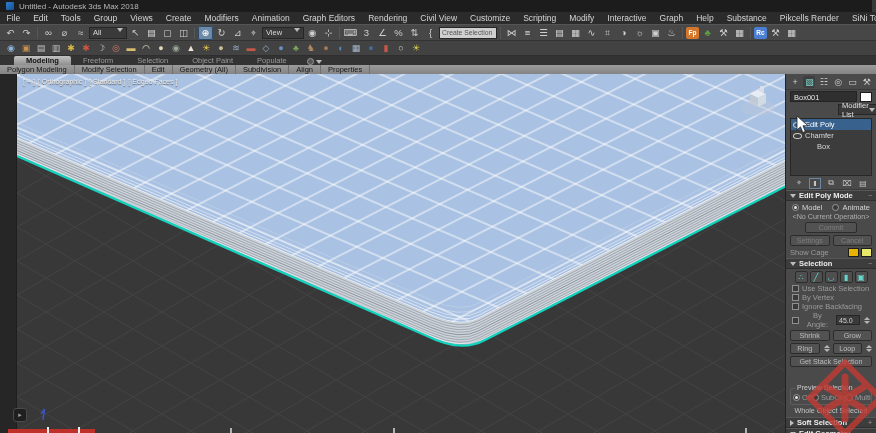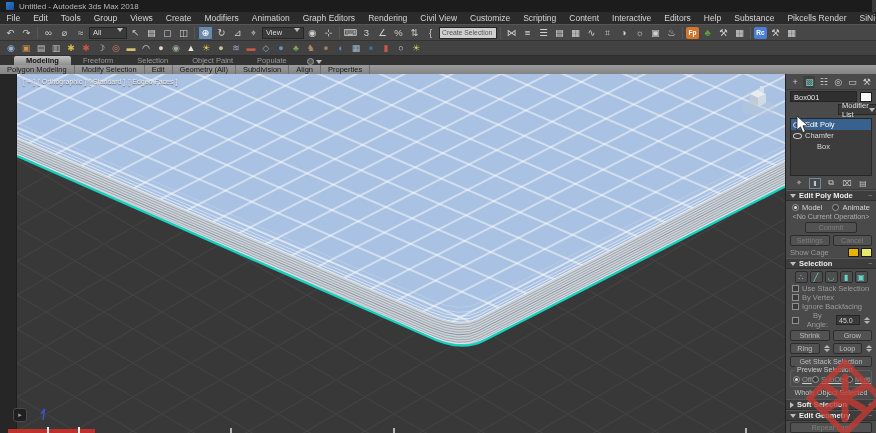--- a/index.html
+++ b/index.html
@@ -117,25 +117,25 @@
     <span class="mitem">Graph Editors</span>
 
     <span class="mitem">Rendering</span>
 
     <span class="mitem">Civil View</span>
 
     <span class="mitem">Customize</span>
 
     <span class="mitem">Scripting</span>
 
-    <span class="mitem">Content</span>
+    <span class="mitem">Modify</span>
 
     <span class="mitem">Interactive</span>
 
-    <span class="mitem">Editors</span>
+    <span class="mitem">Graph</span>
 
     <span class="mitem">Help</span>
 
     <span class="mitem">Substance</span>
 
     <span class="mitem">Pikcells Render</span>
 
     <span class="mitem">SiNi Tools</span>
 
   </div>
@@ -514,21 +514,21 @@
       </span>
     <div class="cbtn" style="flex:1">Loop</div>
     <span class="spin">
         <i class="up"></i>
         <i class="dn"></i>
       </span>
   </div>
   <div class="cp-row">
     <div class="cbtn" style="flex:1">Get Stack Selection</div>
   </div>
-  <div class="groupbox" style="margin-top:2px;text-decoration:underline;">
+  <div class="groupbox" style="margin-top:20px;">
     <span class="grouptitle">Preview Selection</span>
     <div style="display:flex;justify-content:space-between;padding-top:3px;">
       <span style="display:flex;align-items:center;gap:2px;" class="active">
         <span class="radio on"></span>
         <span class="dimlabel">Off</span>
       </span>
 
       <span style="display:flex;align-items:center;gap:2px;">
         <span class="radio"></span>
         <span class="dimlabel">SubObj</span>

